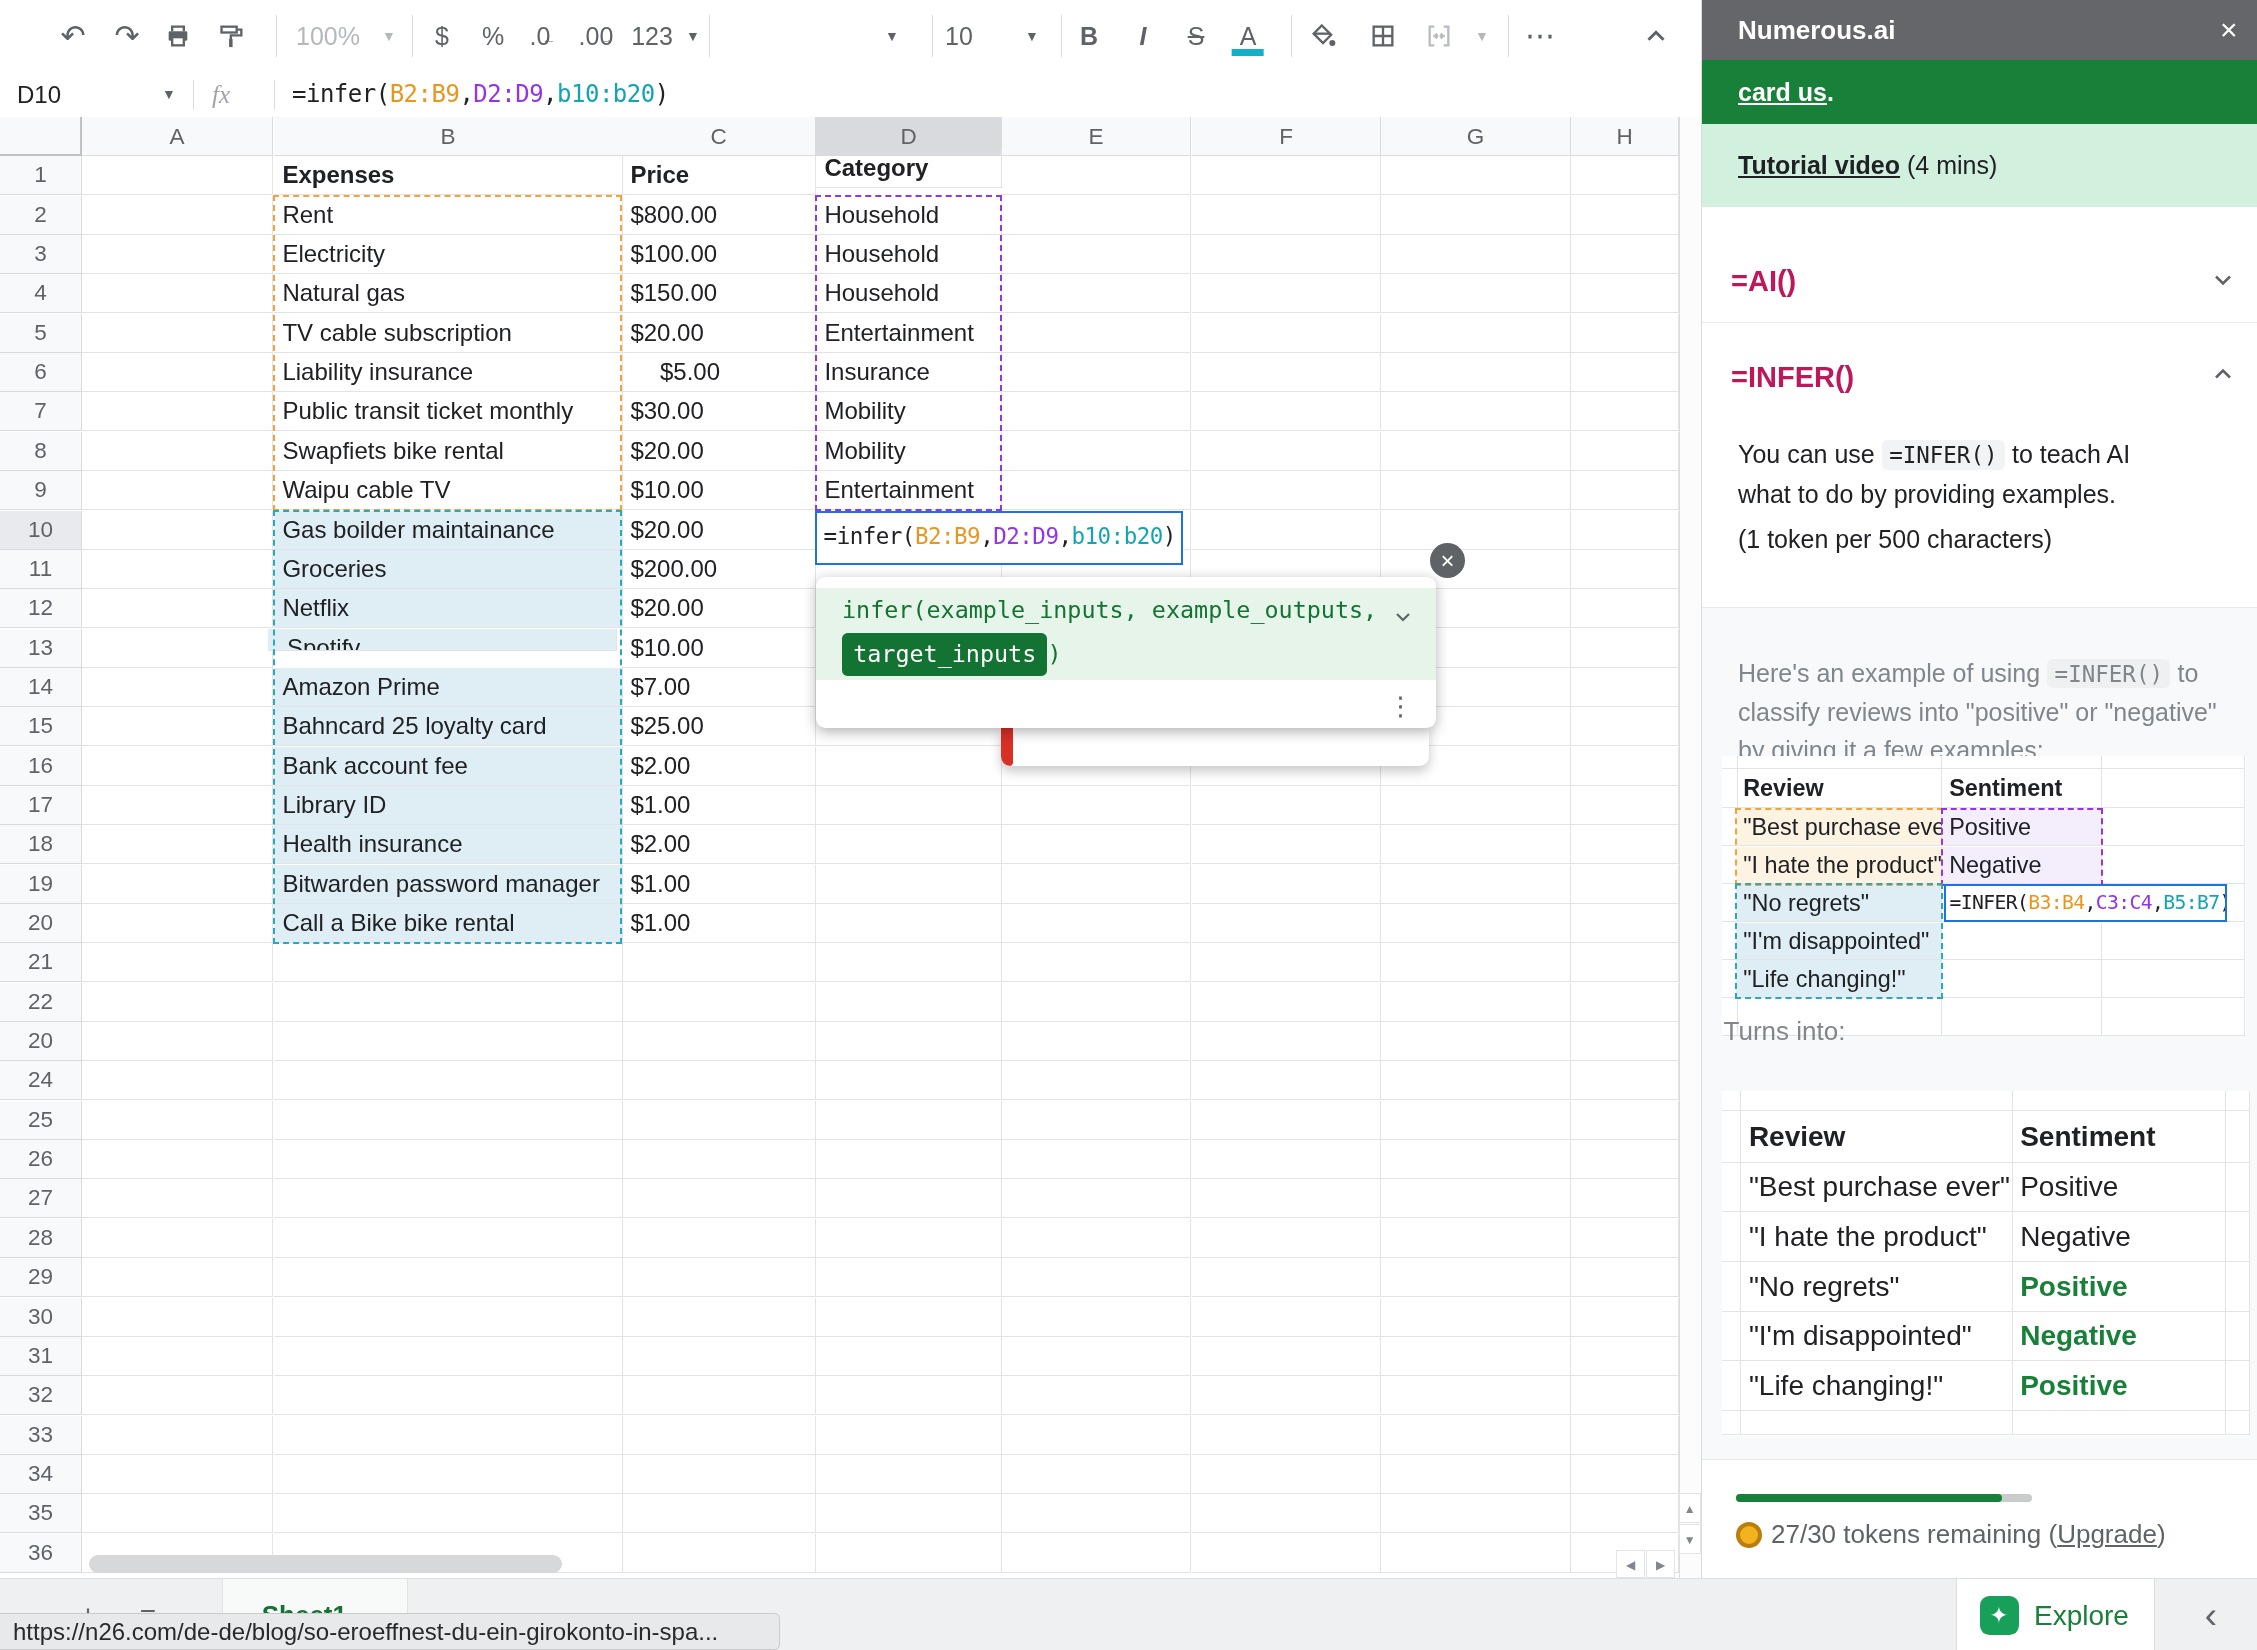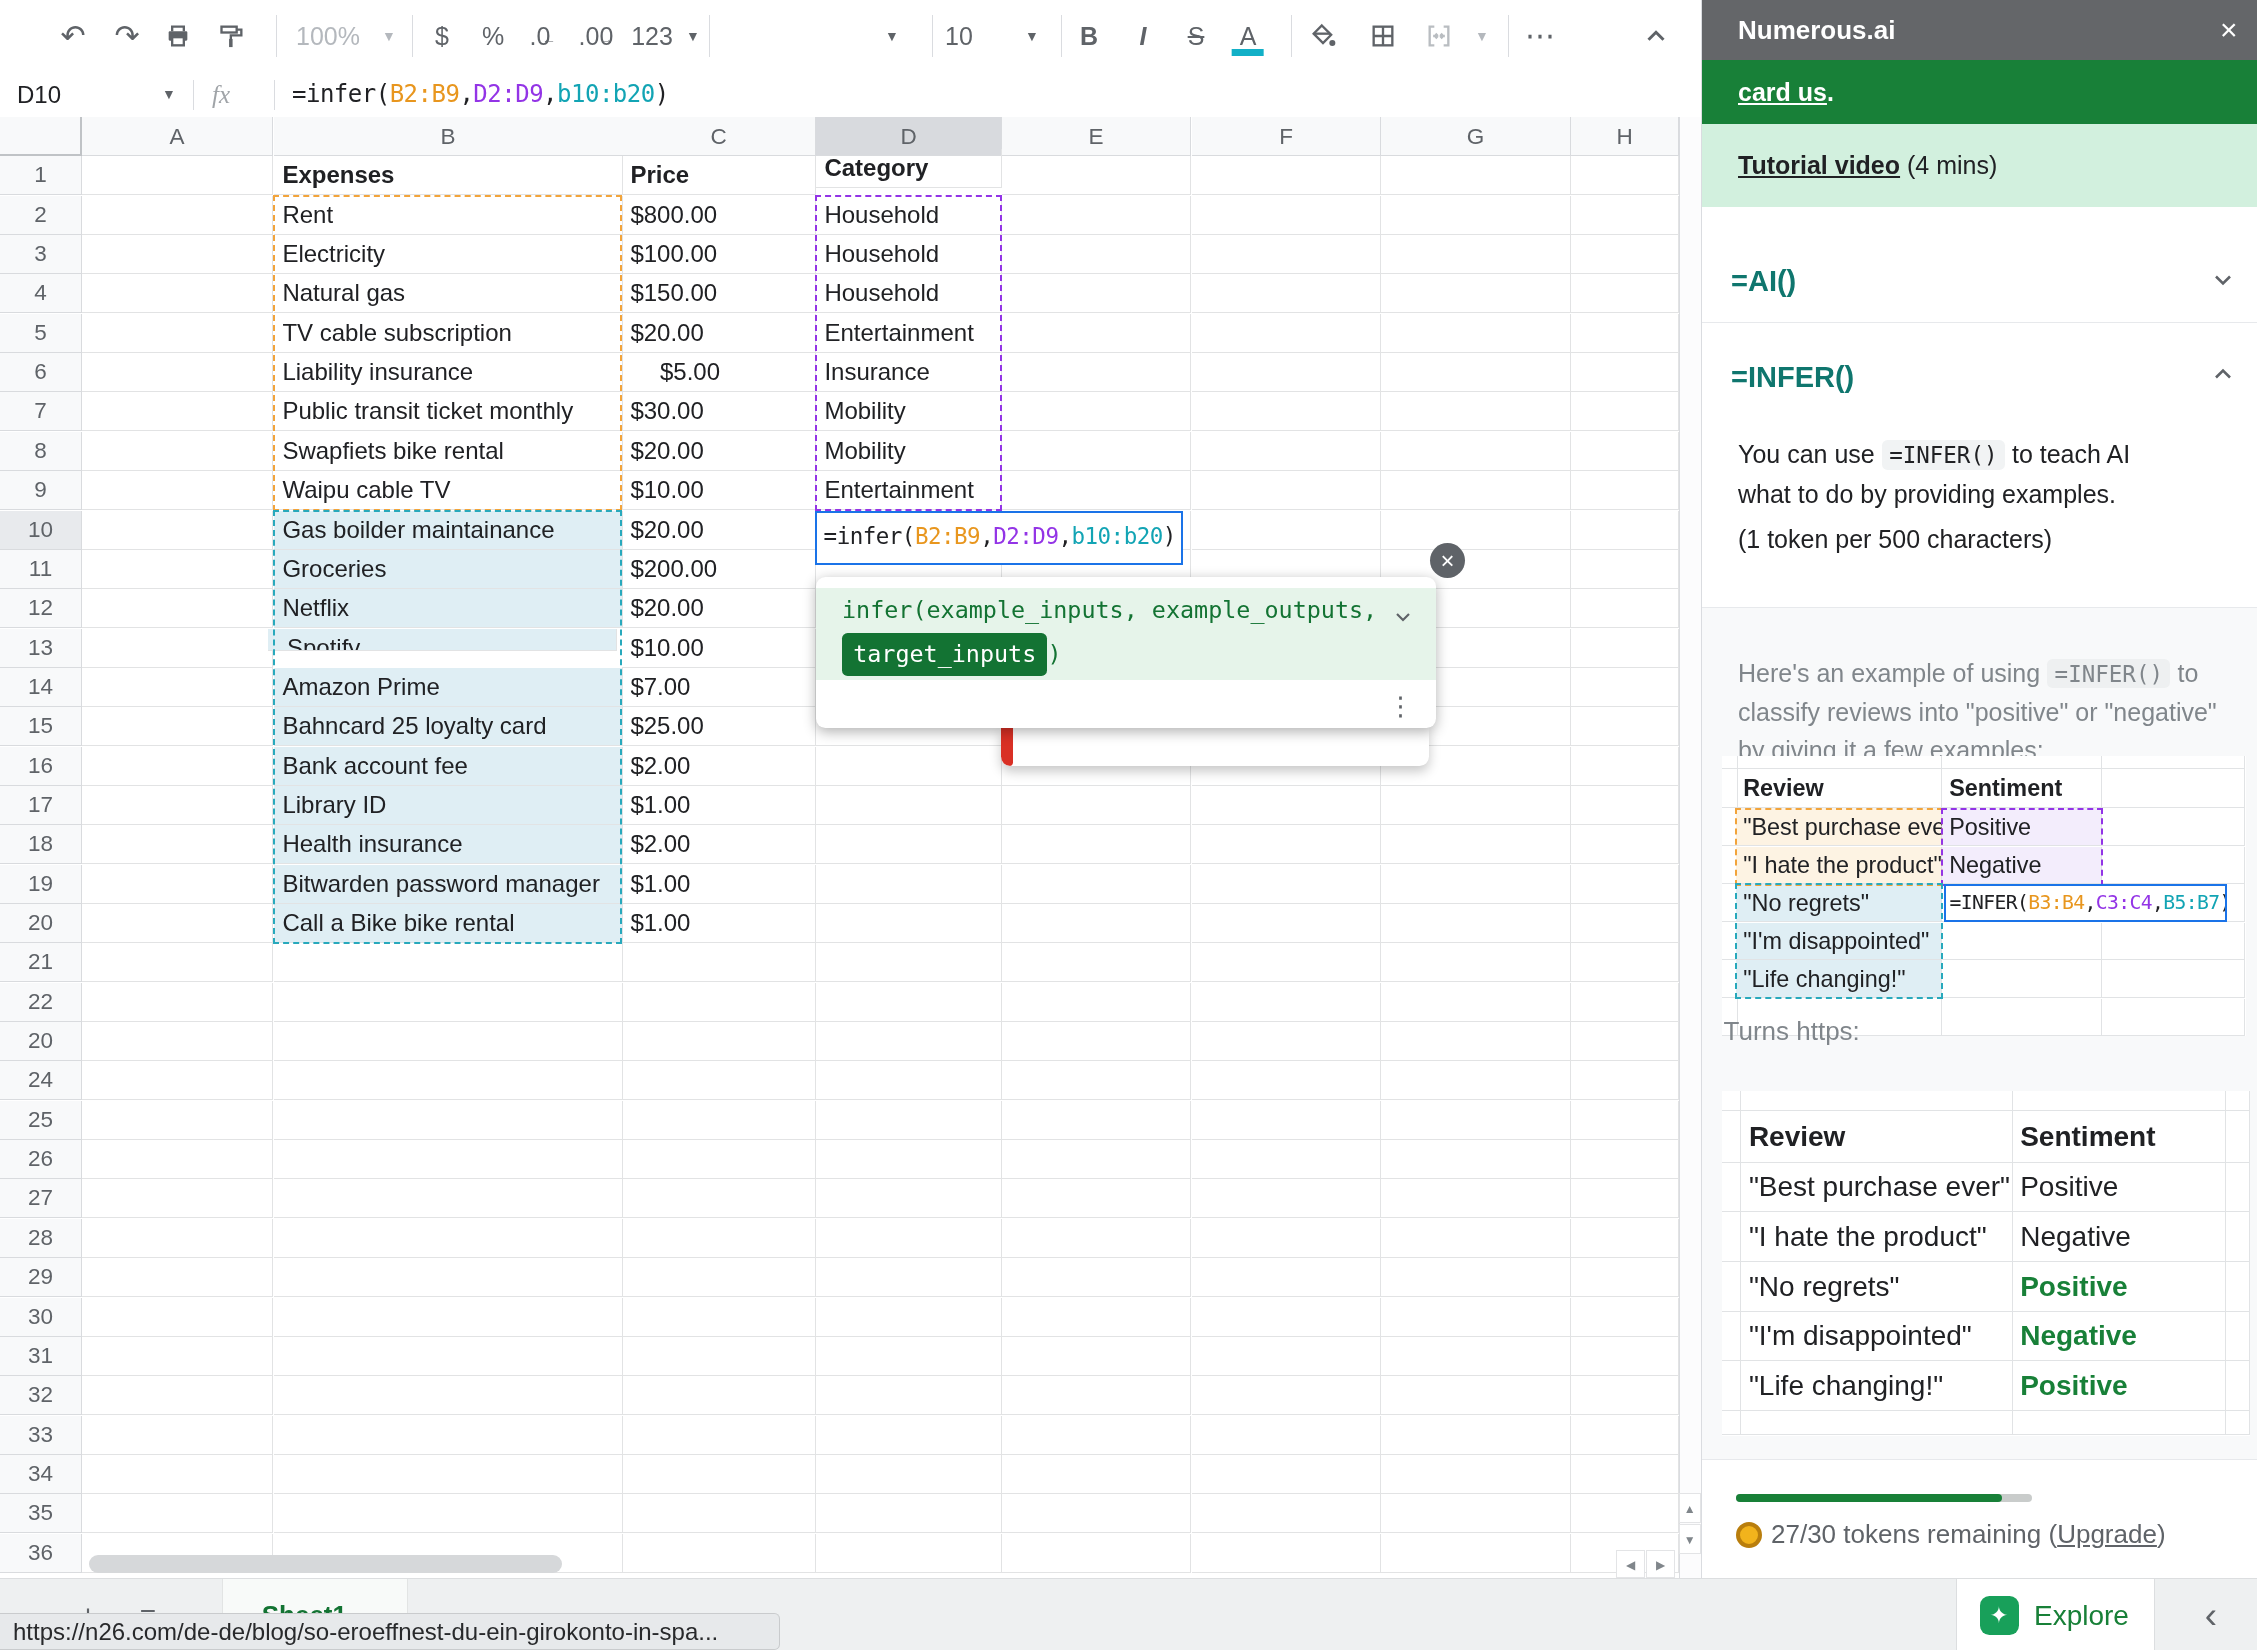--- a/index.html
+++ b/index.html
@@ -67,21 +67,21 @@
   .sidebar{position:absolute;left:1701px;top:0;width:557px;height:1578px;background:#fff;border-left:0.9px solid #dadce0;box-sizing:border-box;overflow:hidden;}
   .sb-header{position:absolute;left:0;top:0;width:100%;height:60px;background:#646669;color:#fff;}
   .sb-header .t{position:absolute;left:36px;top:0;line-height:60px;font-size:26px;font-weight:bold;}
   .sb-header .x{position:absolute;right:20.6px;top:0;line-height:60px;font-size:30px;cursor:pointer;}
   .sb-green{position:absolute;left:0;top:60px;width:100%;height:64px;background:#188038;color:#fff;font-size:25px;font-weight:bold;line-height:64px;}
   .sb-green a{color:#fff;text-decoration:underline;cursor:pointer;}
   .sb-mint{position:absolute;left:0;top:124px;width:100%;height:83px;background:#d2f0de;color:#202124;font-size:25px;line-height:83px;}
   .sb-mint a{color:#202124;font-weight:bold;text-decoration:underline;cursor:pointer;}
   .sb-pad{padding-left:36px;}
   .sb-ai{position:absolute;left:0;top:207px;width:100%;height:116px;border-bottom:1.9px solid #e7e9ec;box-sizing:border-box;}
-  .sb-sechdr{position:absolute;left:29px;bottom:24px;font-size:29px;font-weight:bold;color:#0f766e;}
+  .sb-sechdr{position:absolute;left:29px;bottom:24px;font-size:29px;font-weight:bold;color:#be185d;}
   .sb-chev{position:absolute;right:20.6px;cursor:pointer;line-height:0;}
   .sb-inferh{position:absolute;left:0;top:323px;width:100%;height:97px;}
   .sb-para{position:absolute;left:36px;top:410px;width:440px;font-size:25px;line-height:39px;color:#202124;}
   .chip{font-family:"DejaVu Sans Mono",monospace;font-size:22.5px;background:#f1f3f4;border-radius:5.6px;padding:1.9px 7.5px;}
   .sb-token{position:absolute;left:36px;top:525px;font-size:25px;color:#202124;}
   .sb-gray{position:absolute;left:0;top:607px;width:100%;height:853px;background:#f8f9fa;border-top:1.9px solid #e7e9ec;border-bottom:1.9px solid #e7e9ec;box-sizing:border-box;}
   .sb-intro{position:absolute;left:36px;top:20.6px;width:489px;font-size:25px;line-height:38px;color:#80868b;}
   .sb-intro .chip{background:#eef0f1;color:#80868b;}
   .sb-turns{position:absolute;left:21.5px;top:408px;font-size:26px;color:#80868b;}
   .mtbl{position:absolute;background:#fff;}
@@ -620,21 +620,21 @@
           <div class="mcell" style="left: 380px; top: 204px; width: 143px; height: 38px; line-height: 38px; font-size: 23.4px;"></div>
           <div class="mcell" style="left: 0px; top: 243px; width: 14px; height: 37px; line-height: 37px; font-size: 23.4px;"></div>
           <div class="mcell" style="left: 14px; top: 243px; width: 206px; height: 37px; line-height: 37px; font-size: 23.4px;"></div>
           <div class="mcell" style="left: 220px; top: 243px; width: 160px; height: 37px; line-height: 37px; font-size: 23.4px;"></div>
           <div class="mcell" style="left: 380px; top: 243px; width: 143px; height: 37px; line-height: 37px; font-size: 23.4px;"></div>
           <div class="selrect" style="left: 13px; top: 52px; width: 208px; height: 78px; border: 2.8px dashed rgb(242, 164, 59);"></div>
           <div class="selrect" style="left: 219px; top: 52px; width: 162px; height: 78px; border: 2.8px dashed rgb(147, 52, 230);"></div>
           <div class="selrect" style="left: 13px; top: 127px; width: 208px; height: 116px; border: 2.8px dashed rgb(40, 169, 188);"></div>
           <div class="minifml" style="left: 222px; top: 128px; width: 283px; height: 38px; line-height: 33px; padding-left: 3.7px;"><span style="color: rgb(32, 33, 36);">=INFER(</span><span style="color: rgb(232, 150, 30);">B3:B4</span><span style="color: rgb(32, 33, 36);">,</span><span style="color: rgb(147, 52, 230);">C3:C4</span><span style="color: rgb(32, 33, 36);">,</span><span style="color: rgb(18, 164, 180);">B5:B7</span><span style="color: rgb(32, 33, 36);">)</span></div>
         </div>
-      <div class="sb-turns">Turns https:</div>
+      <div class="sb-turns">Turns into:</div>
       <div id="resulttable" class="mtbl" style="left:19.7px;top:483px;width:528px;height:345px">
           <div class="mcell" style="left: 0px; top: 0px; width: 19.7px; height: 19.7px; line-height: 19.7px; font-size: 28px;"></div>
           <div class="mcell" style="left: 19.7px; top: 0px; width: 272px; height: 19.7px; line-height: 19.7px; font-size: 28px;"></div>
           <div class="mcell" style="left: 291px; top: 0px; width: 213px; height: 19.7px; line-height: 19.7px; font-size: 28px;"></div>
           <div class="mcell" style="left: 504px; top: 0px; width: 24px; height: 19.7px; line-height: 19.7px; font-size: 28px;"></div>
           <div class="mcell" style="left: 0px; top: 19.7px; width: 19.7px; height: 52px; line-height: 52px; font-size: 28px;"></div>
           <div class="mcell" style="left: 19.7px; top: 19.7px; width: 272px; height: 52px; line-height: 52px; font-size: 28px; font-weight: bold;">Review</div>
           <div class="mcell" style="left: 291px; top: 19.7px; width: 213px; height: 52px; line-height: 52px; font-size: 28px; font-weight: bold;">Sentiment</div>
           <div class="mcell" style="left: 504px; top: 19.7px; width: 24px; height: 52px; line-height: 52px; font-size: 28px;"></div>
           <div class="mcell" style="left: 0px; top: 71px; width: 19.7px; height: 50px; line-height: 50px; font-size: 28px;"></div>

